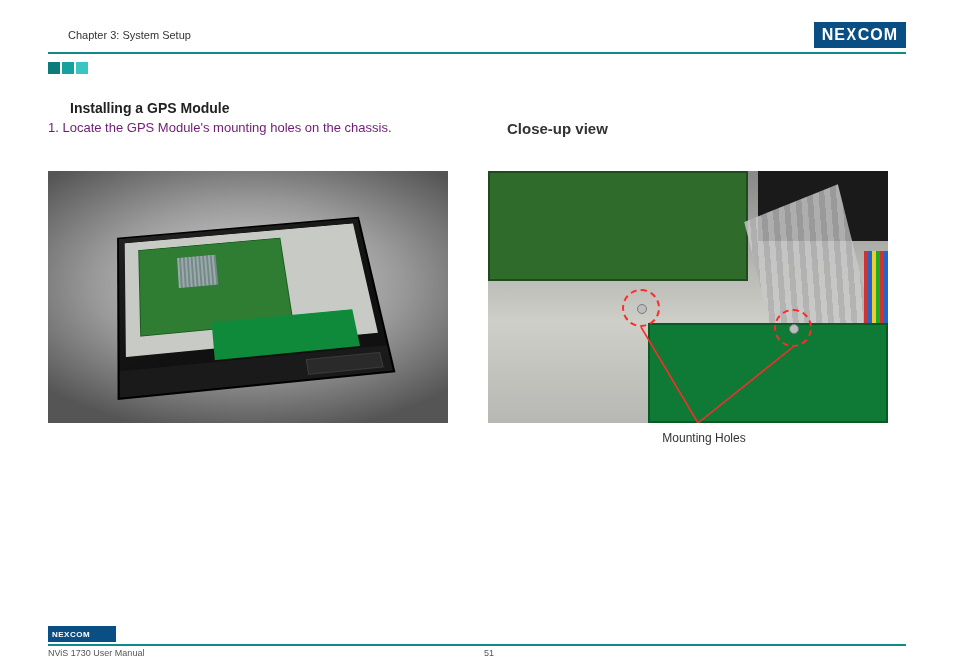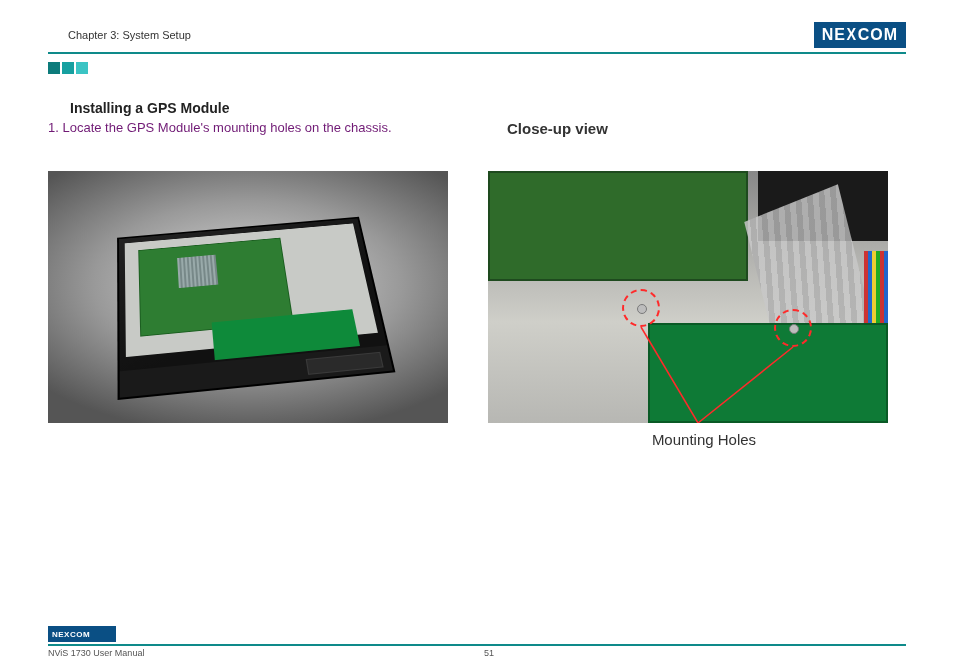--- a/index.html
+++ b/index.html
@@ -178,21 +178,21 @@
     position:absolute; left:50%; top:50%;
     width:8px; height:8px; margin:-4px 0 0 -4px;
     background:#bdbdbd; border-radius:50%; border:1px solid #7a7a7a;
   }
 
   svg.callout{
     position:absolute; inset:0; pointer-events:none;
   }
 
   .callout-label{
-    font-size:15px;
+    font-size:12px;
     color:#333;
     text-align:left;
     margin-top:8px;
     margin-left:32px;
   }
 
   .right-col{ display:flex; flex-direction:column; align-items:center; }
 
   .footer{
     position:absolute; left:48px; right:48px; bottom:14px;

